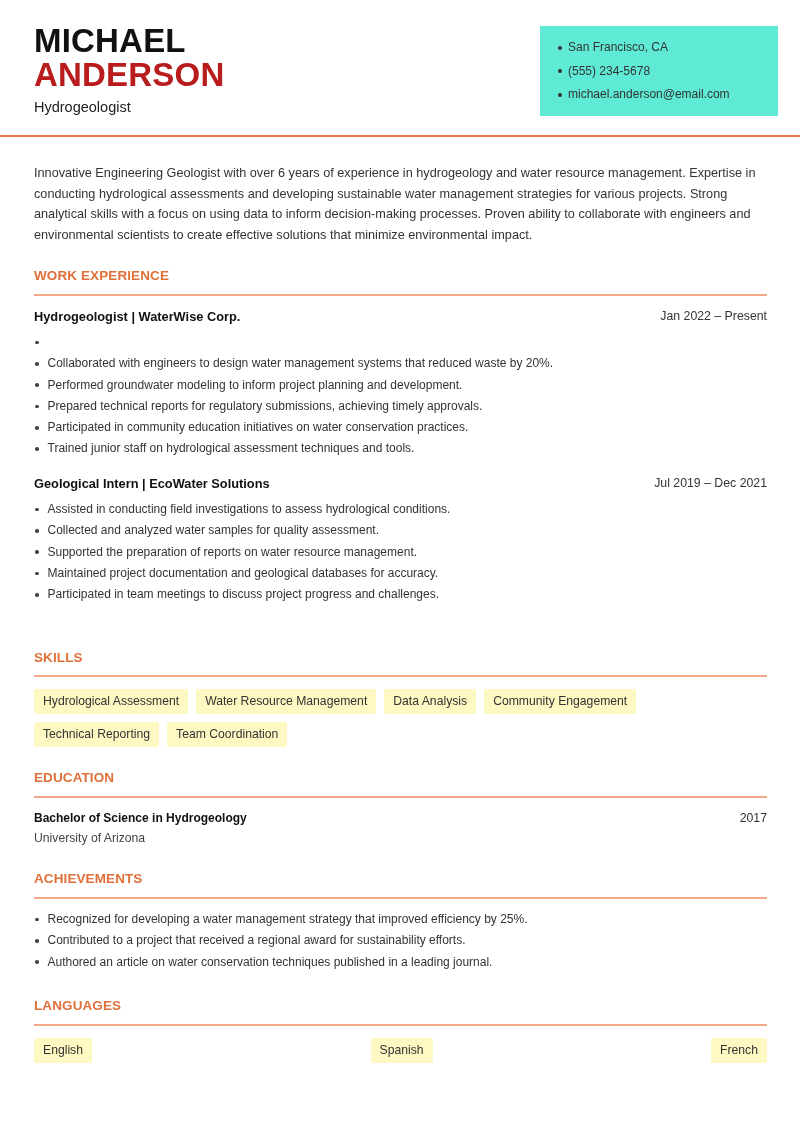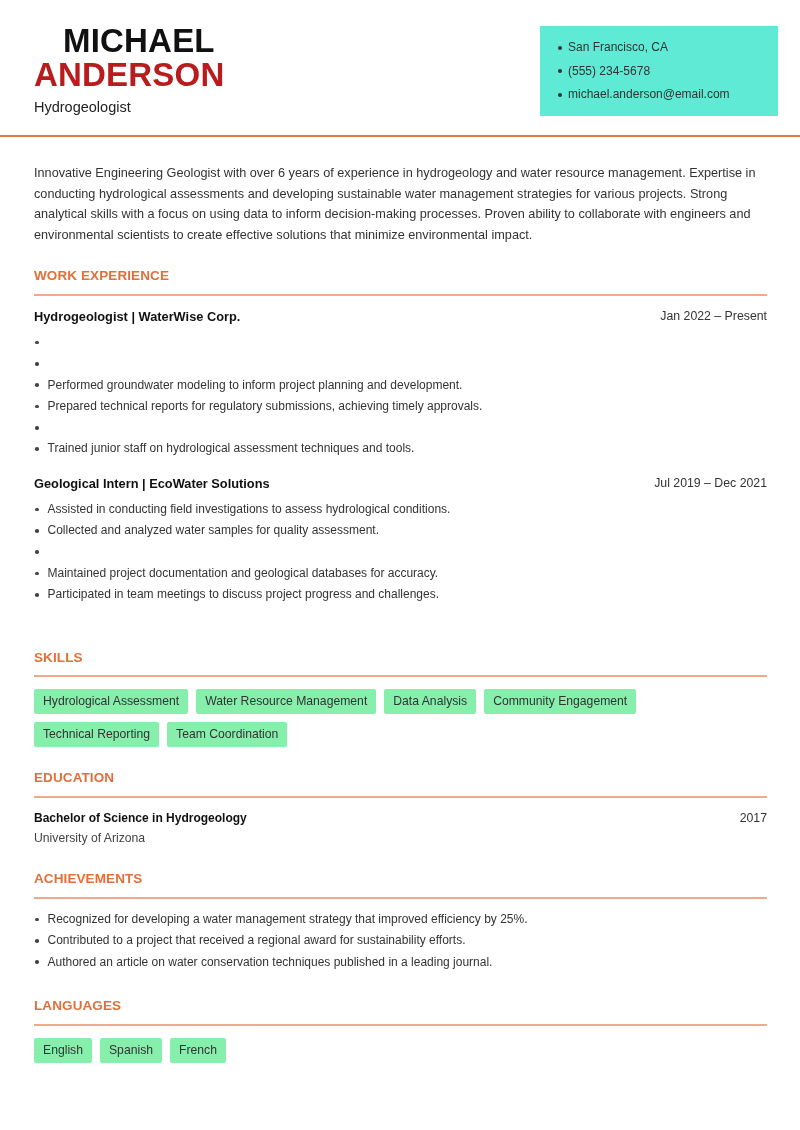--- a/index.html
+++ b/index.html
@@ -1,20 +1,20 @@
 <!DOCTYPE html>
 <html><head>
 <meta charset="utf-8">
 <style>
   * { box-sizing: border-box; margin: 0; padding: 0; }
   html, body { width: 800px; height: 1130px; background: #ffffff; }
   body { font-family: "Liberation Sans", sans-serif; color: #222; position: relative; overflow: hidden; }
 
   .header { position: absolute; left: 0; top: 0; width: 800px; height: 137px; border-bottom: 2px solid #e37a3f; }
-  .name-first { position: absolute; left: 34px; top: 22px; font-size: 33px; font-weight: 700; color: #111; letter-spacing: 0.2px; line-height: 38px; margin-left: 29px; }
+  .name-first { position: absolute; left: 34px; top: 22px; font-size: 33px; font-weight: 700; color: #111; letter-spacing: 0.2px; line-height: 38px; }
   .name-last { position: absolute; left: 34px; top: 56px; font-size: 33px; font-weight: 700; color: #b91c1c; letter-spacing: 0.2px; line-height: 38px; }
   .job-title { position: absolute; left: 34px; top: 99px; font-size: 14.5px; color: #222; }
 
   .contact-box { position: absolute; left: 540px; top: 26px; width: 238px; height: 90px; background: #5eead4; padding: 10px 0 0 18px; }
   .contact-item { font-size: 12px; color: #333; height: 23.5px; line-height: 21px; display: flex; align-items: center; }
   .contact-item .dot { width: 4px; height: 4px; background: #333; border-radius: 50%; margin-right: 6px; flex: none; }
 
   .summary { position: absolute; left: 34px; top: 163px; width: 735px; font-size: 12.7px; line-height: 20.7px; color: #333; }
 
   .section-title { position: absolute; left: 34px; font-size: 13.5px; font-weight: 700; color: #e0703a; letter-spacing: 0.1px; }
@@ -22,21 +22,21 @@
 
   .job-head { position: absolute; left: 34px; width: 733px; display: flex; justify-content: space-between; font-size: 12.8px; }
   .job-head .role { font-weight: 700; color: #111; }
   .job-head .dates { color: #333; font-size: 12.3px; }
 
   .bullets { position: absolute; left: 34px; width: 733px; list-style: none; }
   .bullets li { font-size: 12px; color: #333; height: 21.3px; line-height: 21.3px; display: flex; align-items: center; }
   .bullets li .dot { width: 3.5px; height: 3.5px; background: #444; border-radius: 50%; margin: 0 9px 0 1px; flex: none; }
 
   .chips { position: absolute; left: 34px; width: 733px; display: flex; flex-wrap: wrap; gap: 8px 8px; }
-  .chip { background: #86efac; font-size: 12.2px; color: #333; padding: 0 9px; height: 25px; line-height: 25px; border-radius: 2px; }
+  .chip { background: #fef9c3; font-size: 12.2px; color: #333; padding: 0 9px; height: 25px; line-height: 25px; border-radius: 2px; }
 
   .edu-degree { position: absolute; left: 34px; top: 811px; font-size: 12px; font-weight: 700; color: #111; }
   .edu-year { position: absolute; right: 33px; top: 811px; font-size: 12.3px; color: #333; }
   .edu-school { position: absolute; left: 34px; top: 831px; font-size: 12.2px; color: #444; }
 </style>
 </head>
 <body>
 
 <div class="header">
   <div class="name-first">MICHAEL</div>
@@ -67,31 +67,33 @@
 <div class="job-head" style="top:309px;">
   <span class="role">Hydrogeologist | WaterWise Corp.</span>
   <span class="dates">Jan 2022 – Present</span>
 </div>
 <ul class="bullets" style="top:332px;">
   <li>
       <span class="dot"></span>
     </li>
   <li>
       <span class="dot"></span>
+      <span>Collaborated with engineers to design water management systems that reduced waste by 20%.</span>
     </li>
   <li>
       <span class="dot"></span>
       <span>Performed groundwater modeling to inform project planning and development.</span>
     </li>
   <li>
       <span class="dot"></span>
       <span>Prepared technical reports for regulatory submissions, achieving timely approvals.</span>
     </li>
   <li>
       <span class="dot"></span>
+      <span>Participated in community education initiatives on water conservation practices.</span>
     </li>
   <li>
       <span class="dot"></span>
       <span>Trained junior staff on hydrological assessment techniques and tools.</span>
     </li>
 </ul>
 
 <div class="job-head" style="top:476px;">
   <span class="role">Geological Intern | EcoWater Solutions</span>
   <span class="dates">Jul 2019 – Dec 2021</span>
@@ -100,20 +102,21 @@
   <li>
       <span class="dot"></span>
       <span>Assisted in conducting field investigations to assess hydrological conditions.</span>
     </li>
   <li>
       <span class="dot"></span>
       <span>Collected and analyzed water samples for quality assessment.</span>
     </li>
   <li>
       <span class="dot"></span>
+      <span>Supported the preparation of reports on water resource management.</span>
     </li>
   <li>
       <span class="dot"></span>
       <span>Maintained project documentation and geological databases for accuracy.</span>
     </li>
   <li>
       <span class="dot"></span>
       <span>Participated in team meetings to discuss project progress and challenges.</span>
     </li>
 </ul>
@@ -147,17 +150,17 @@
       <span>Contributed to a project that received a regional award for sustainability efforts.</span>
     </li>
   <li>
       <span class="dot"></span>
       <span>Authored an article on water conservation techniques published in a leading journal.</span>
     </li>
 </ul>
 
 <div class="section-title" style="top:998px;">LANGUAGES</div>
 <div class="section-rule" style="top:1024px;"></div>
-<div class="chips" style="top:1038px;">
+<div class="chips" style="top:1038px;justify-content:space-between;">
   <span class="chip">English</span>
   <span class="chip">Spanish</span>
   <span class="chip">French</span>
 </div>
 
 </body></html>

